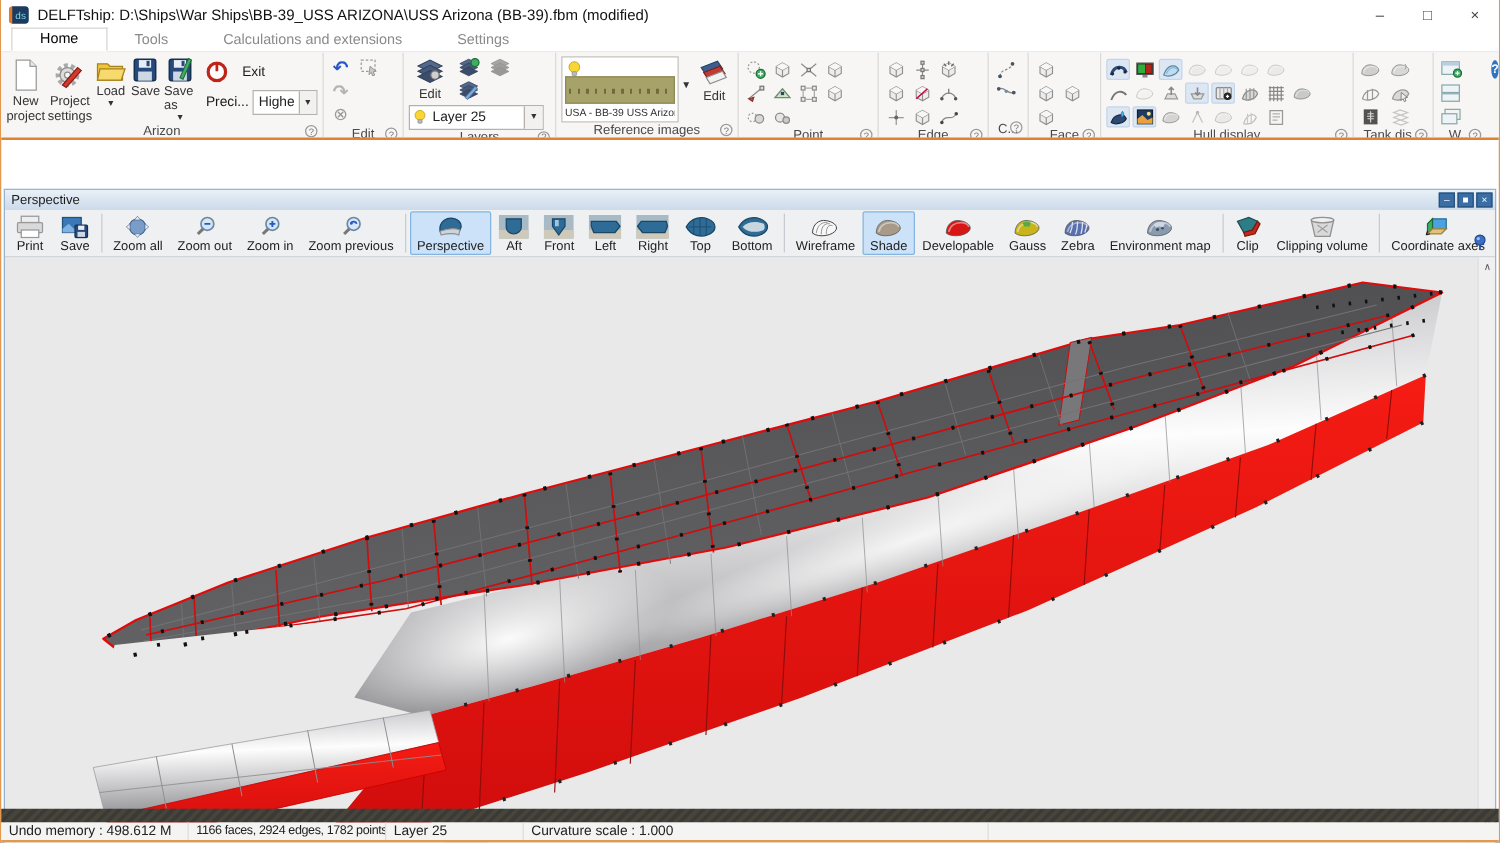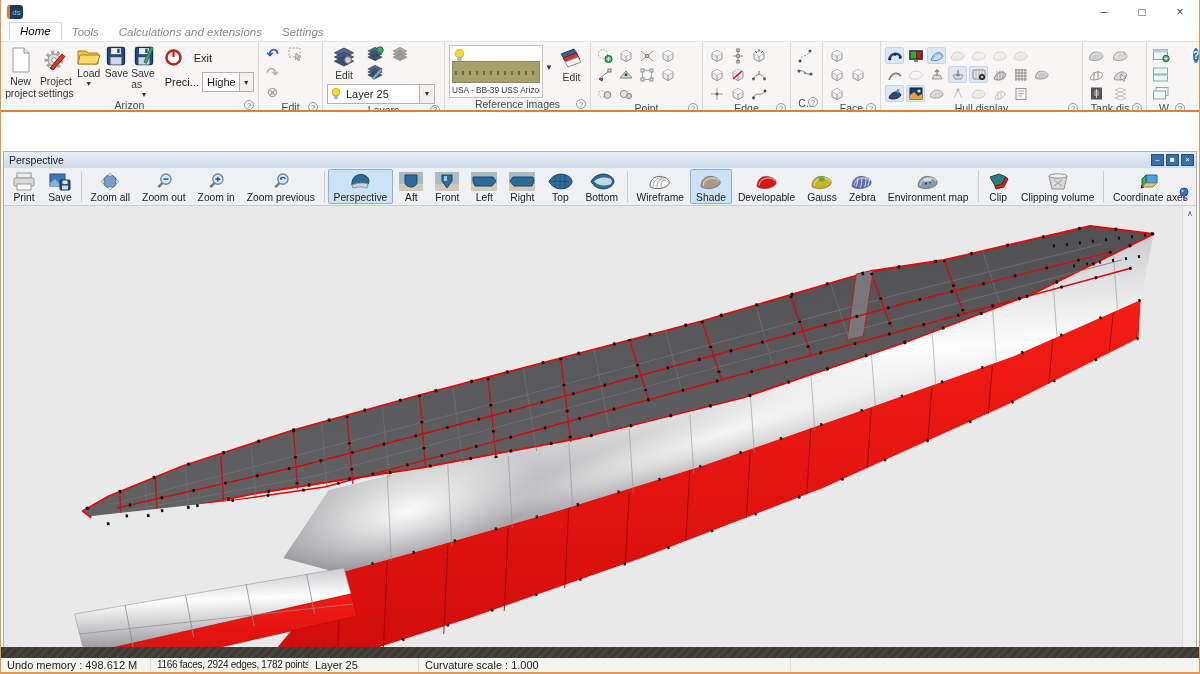--- a/index.html
+++ b/index.html
@@ -16,21 +16,21 @@
               font-size:8px; font-weight:normal; display:flex; align-items:center; justify-content:center;
               border-left:3px solid #e07b2a; }
   .apptitle { margin-left:7px; font-size:12px; color:#111; }
   .wincontrols { position:absolute; right:0; top:0; height:24px; display:flex; }
   .wbtn { width:38px; height:24px; display:flex; align-items:center; justify-content:center;
           color:#444; font-size:12px; cursor:default; }
 
   
   .menubar { position:absolute; left:0; top:24px; right:0; height:18px; background:#fff;
              display:flex; align-items:flex-end; padding-left:8px; border-bottom:1px solid #e8e6e3; }
-  .menuitem { padding:2px 10px 3px; color:#8a8a8a; font-size:11.5px;font-style:italic; }
+  .menuitem { padding:2px 22px 3px; color:#8a8a8a; font-size:11.5px; }
   .menuitem.active { color:#000; border:1px solid #d8d5d0; border-bottom:1px solid #fff; background:#fff; }
 
   
   .ribbon { position:absolute; left:0; top:42px; right:0; height:70px; background:#f7f6f4;
             border-bottom:2px solid #e0812f; display:flex; align-items:stretch; overflow:hidden; }
   .rgroup { position:relative; border-right:1px solid #ddd9d4; display:flex; flex-direction:column; flex:0 0 auto; }
   .rbody { flex:1; display:flex; align-items:flex-start; padding:3px 4px 0; gap:2px; }
   .rfoot { height:14px; display:flex; align-items:center; justify-content:center; gap:6px;
            color:#4a4a4a; font-size:10.5px; position:relative; }
   .qm { position:absolute; right:4px; top:1px; width:10px; height:10px; border:1px solid #9a9a9a;
@@ -129,20 +129,21 @@
       <circle cx="7" cy="6" r="4.6" fill="#f7d635" stroke="#c9a314" stroke-width="0.8"></circle>
       <rect x="5" y="10" width="4" height="3.4" rx="1" fill="#b9b9b9" stroke="#8b8b8b" stroke-width="0.6"></rect>
     </symbol>
   </defs>
 </svg>
 
 <div class="win">
 
   <div class="titlebar">
     <div class="appbadge">ds</div>
+    <div class="apptitle">DELFTship: D:\Ships\War Ships\BB-39_USS ARIZONA\USS Arizona (BB-39).fbm (modified)</div>
     <div class="wincontrols">
       <div class="wbtn">–</div>
       <div class="wbtn">□</div>
       <div class="wbtn">×</div>
     </div>
   </div>
 
   <div class="menubar">
     <div class="menuitem active">Home</div>
     <div class="menuitem">Tools</div>

